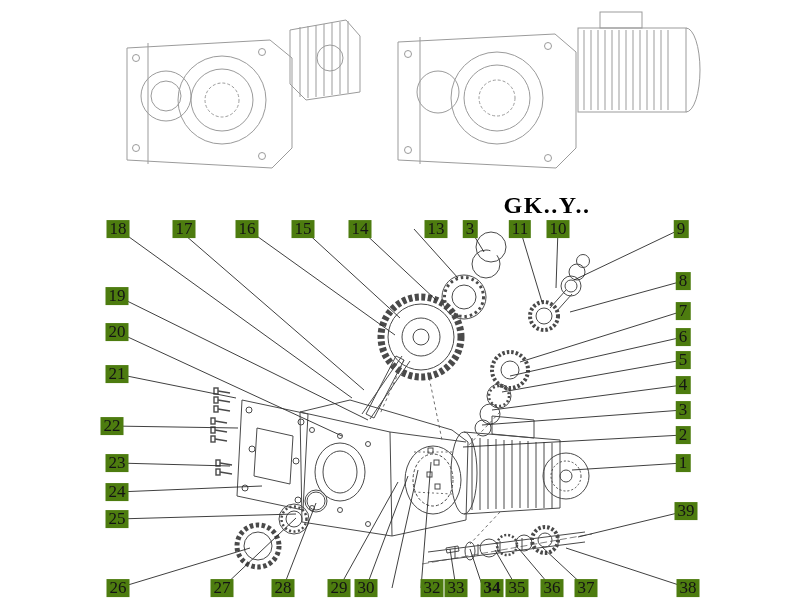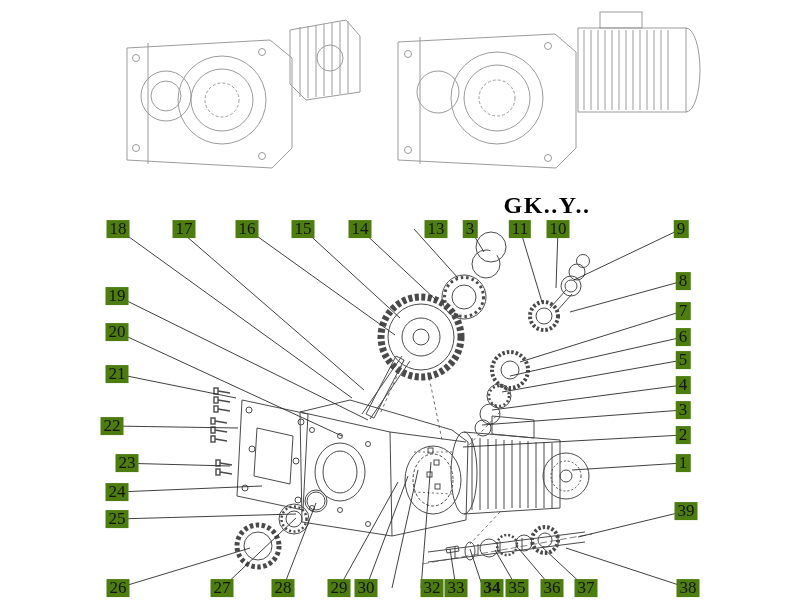--- a/index.html
+++ b/index.html
@@ -292,21 +292,21 @@
     <div class="part-num" style="left: 683px; top: 360px;">5</div>
     <div class="part-num" style="left: 683px; top: 385px;">4</div>
     <div class="part-num" style="left: 683px; top: 410px;">3</div>
     <div class="part-num" style="left: 683px; top: 435px;">2</div>
     <div class="part-num" style="left: 683px; top: 463px;">1</div>
     <div class="part-num" style="left: 686px; top: 511px;">39</div>
     <div class="part-num" style="left: 117px; top: 296px;">19</div>
     <div class="part-num" style="left: 117px; top: 332px;">20</div>
     <div class="part-num" style="left: 117px; top: 374px;">21</div>
     <div class="part-num" style="left: 112px; top: 426px;">22</div>
-    <div class="part-num" style="left: 117px; top: 463px; margin-left: 10px;">23</div>
+    <div class="part-num" style="left: 117px; top: 463px;">23</div>
     <div class="part-num" style="left: 117px; top: 492px;">24</div>
     <div class="part-num" style="left: 117px; top: 519px;">25</div>
     <div class="part-num" style="left: 118px; top: 588px;">26</div>
     <div class="part-num" style="left: 222px; top: 588px;">27</div>
     <div class="part-num" style="left: 283px; top: 588px;">28</div>
     <div class="part-num" style="left: 339px; top: 588px;">29</div>
     <div class="part-num" style="left: 366px; top: 588px;">30</div>
     <div class="part-num" style="left: 392px; top: 616px;">31</div>
     <div class="part-num" style="left: 421px; top: 588px; margin-left: 11px;">32</div>
     <div class="part-num" style="left: 456px; top: 588px;">33</div>

